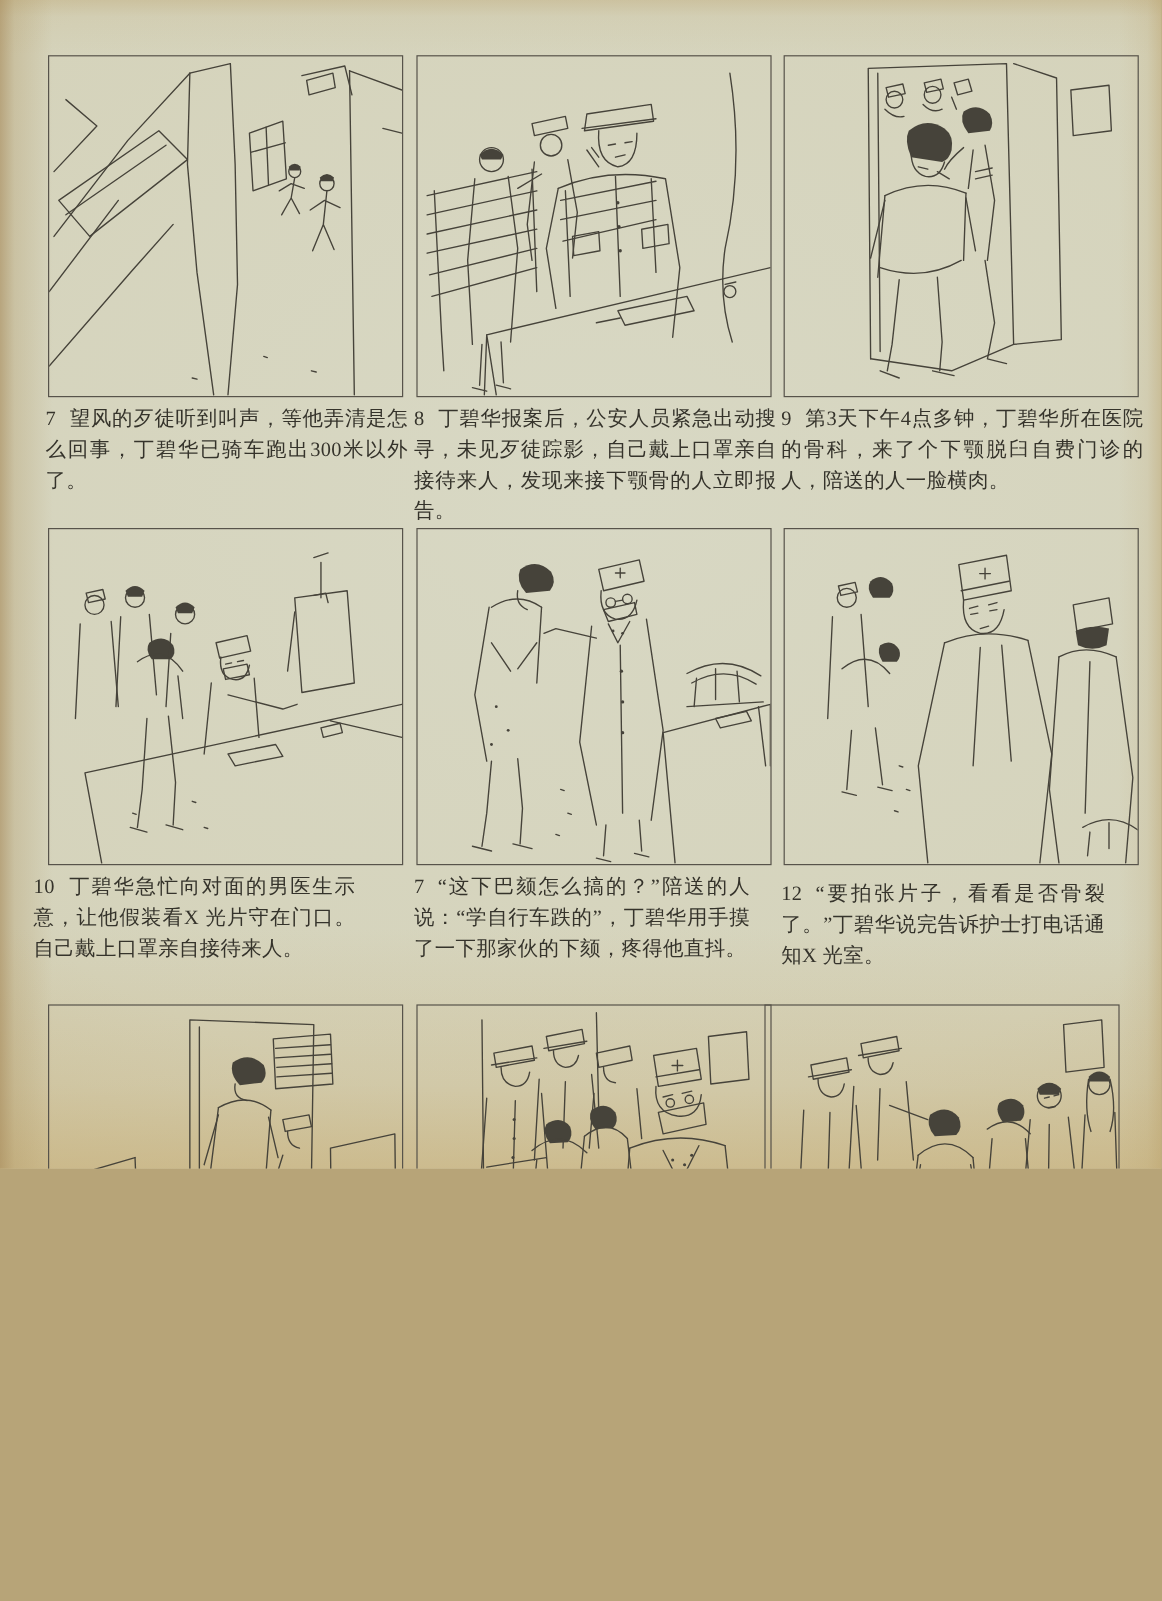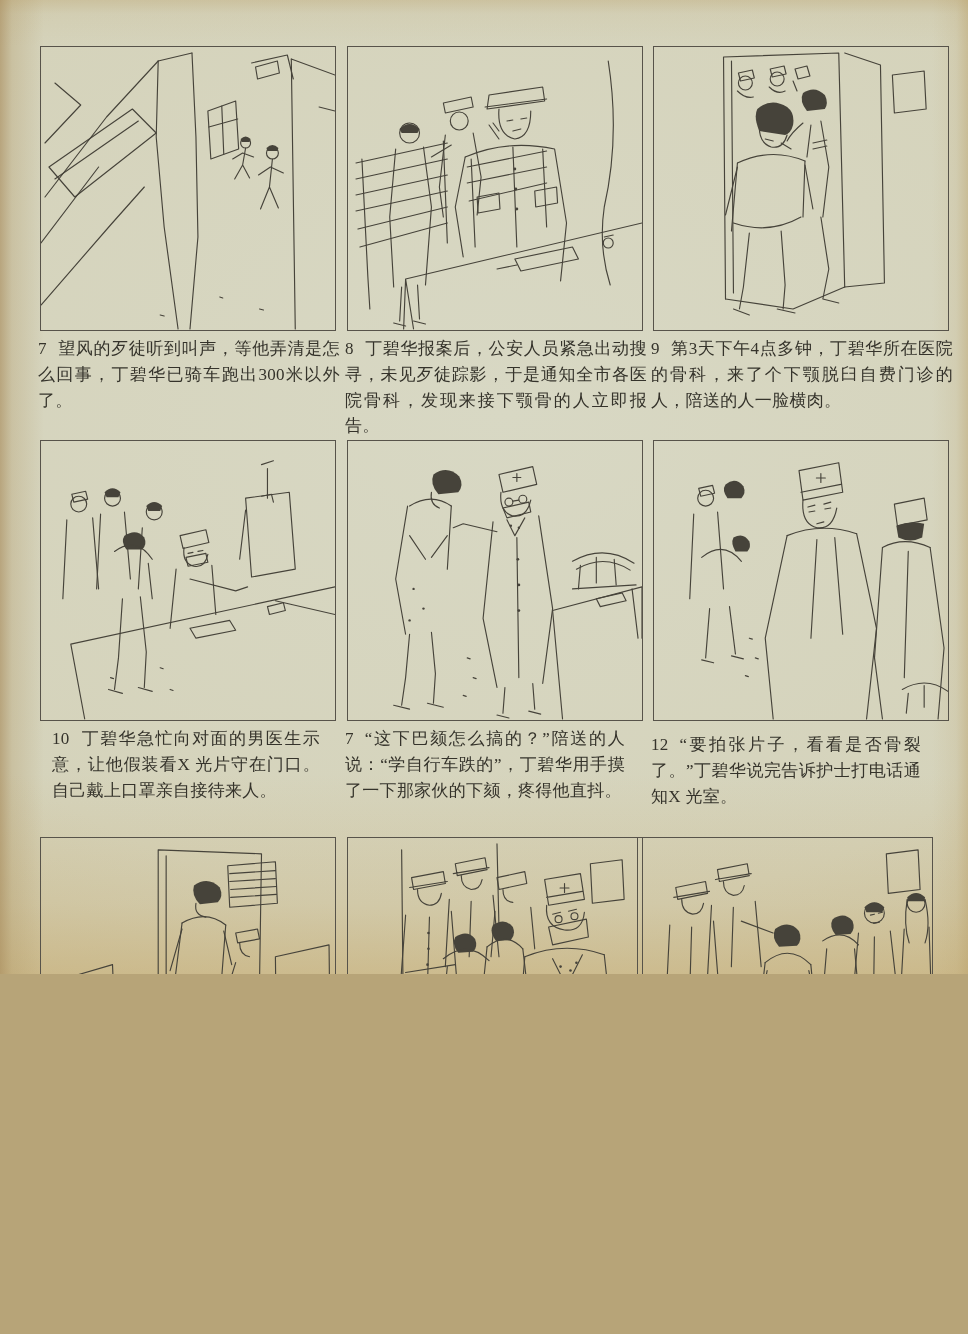--- a/index.html
+++ b/index.html
@@ -114,21 +114,21 @@
       <g>
         <circle cx="62" cy="86" r="10"></circle>
         <path class="f" d="M52,82 q10,-10 20,0 l-2,4 -16,0 z"></path>
         <path d="M48,102 L42,170 L46,240 M76,100 L84,160 L78,238"></path>
         <path d="M54,240 L52,274 M70,238 L72,272 M46,276 l12,3 M66,274 l12,3"></path>
       </g>
       <path d="M262,14 Q274,90 258,160 Q252,200 264,238"></path>
     </svg>
   </div>
   <div class="cap" style="left:345px;top:336px;width:302px">
-    <span class="num">8</span><span>丁碧华报案后，公安人员紧急出动搜寻，未见歹徒踪影，于是通知全市各医院骨科，发现来接下颚骨的人立即报告。</span>
+    <span class="num">8</span><span>丁碧华报案后，公安人员紧急出动搜寻，未见歹徒踪影，自己戴上口罩亲自接待来人，发现来接下颚骨的人立即报告。</span>
   </div>
 
   <div class="panel" style="left:653px;top:46px;height:285px">
     <svg class="art" viewBox="0 0 296 283" preserveAspectRatio="none">
       <g>
         <path d="M70,10 L72,252 M186,6 L192,240 M70,10 L186,6 M78,14 L80,246"></path>
         <path d="M192,6 L228,18 L232,236 L192,240"></path>
         <path d="M240,28 L272,24 L274,62 L242,66 Z"></path>
         <path d="M72,252 L140,262 L192,240"></path>
       </g>
@@ -195,21 +195,21 @@
         <path d="M74,112 Q96,96 112,120 M108,124 L112,160"></path>
         <path d="M82,160 L78,220 L74,252 M100,158 L106,214 L104,250"></path>
         <path d="M68,252 l14,4 M98,250 l14,4"></path>
         <circle cx="114" cy="72" r="8"></circle>
           <path class="f" d="M106,66 q8,-8 16,0 l-2,5 -12,0 z"></path>
         <path d="M102,88 L98,150"></path>
       </g>
       <path d="M120,230 l3,1 M70,240 l3,1 M130,252 l3,1"></path>
     </svg>
   </div>
-  <div class="cap" style="left:52px;top:726px;width:268px">
+  <div class="cap" style="left:28px;top:726px;width:268px">
     <span class="num">10</span><span>丁碧华急忙向对面的男医生示意，让他假装看X 光片守在门口。自己戴上口罩亲自接待来人。</span>
   </div>
 
   <div class="panel" style="left:347px;top:440px;height:281px">
     <svg class="art" viewBox="0 0 296 283" preserveAspectRatio="none">
       <g>
         <path d="M226,122 Q258,104 288,124 M230,130 Q258,114 284,131"></path>
         <path d="M234,126 L232,150 M250,118 L250,144 M268,120 L270,146"></path>
         <path d="M226,150 L290,146 M286,150 L292,200"></path>
       </g>

